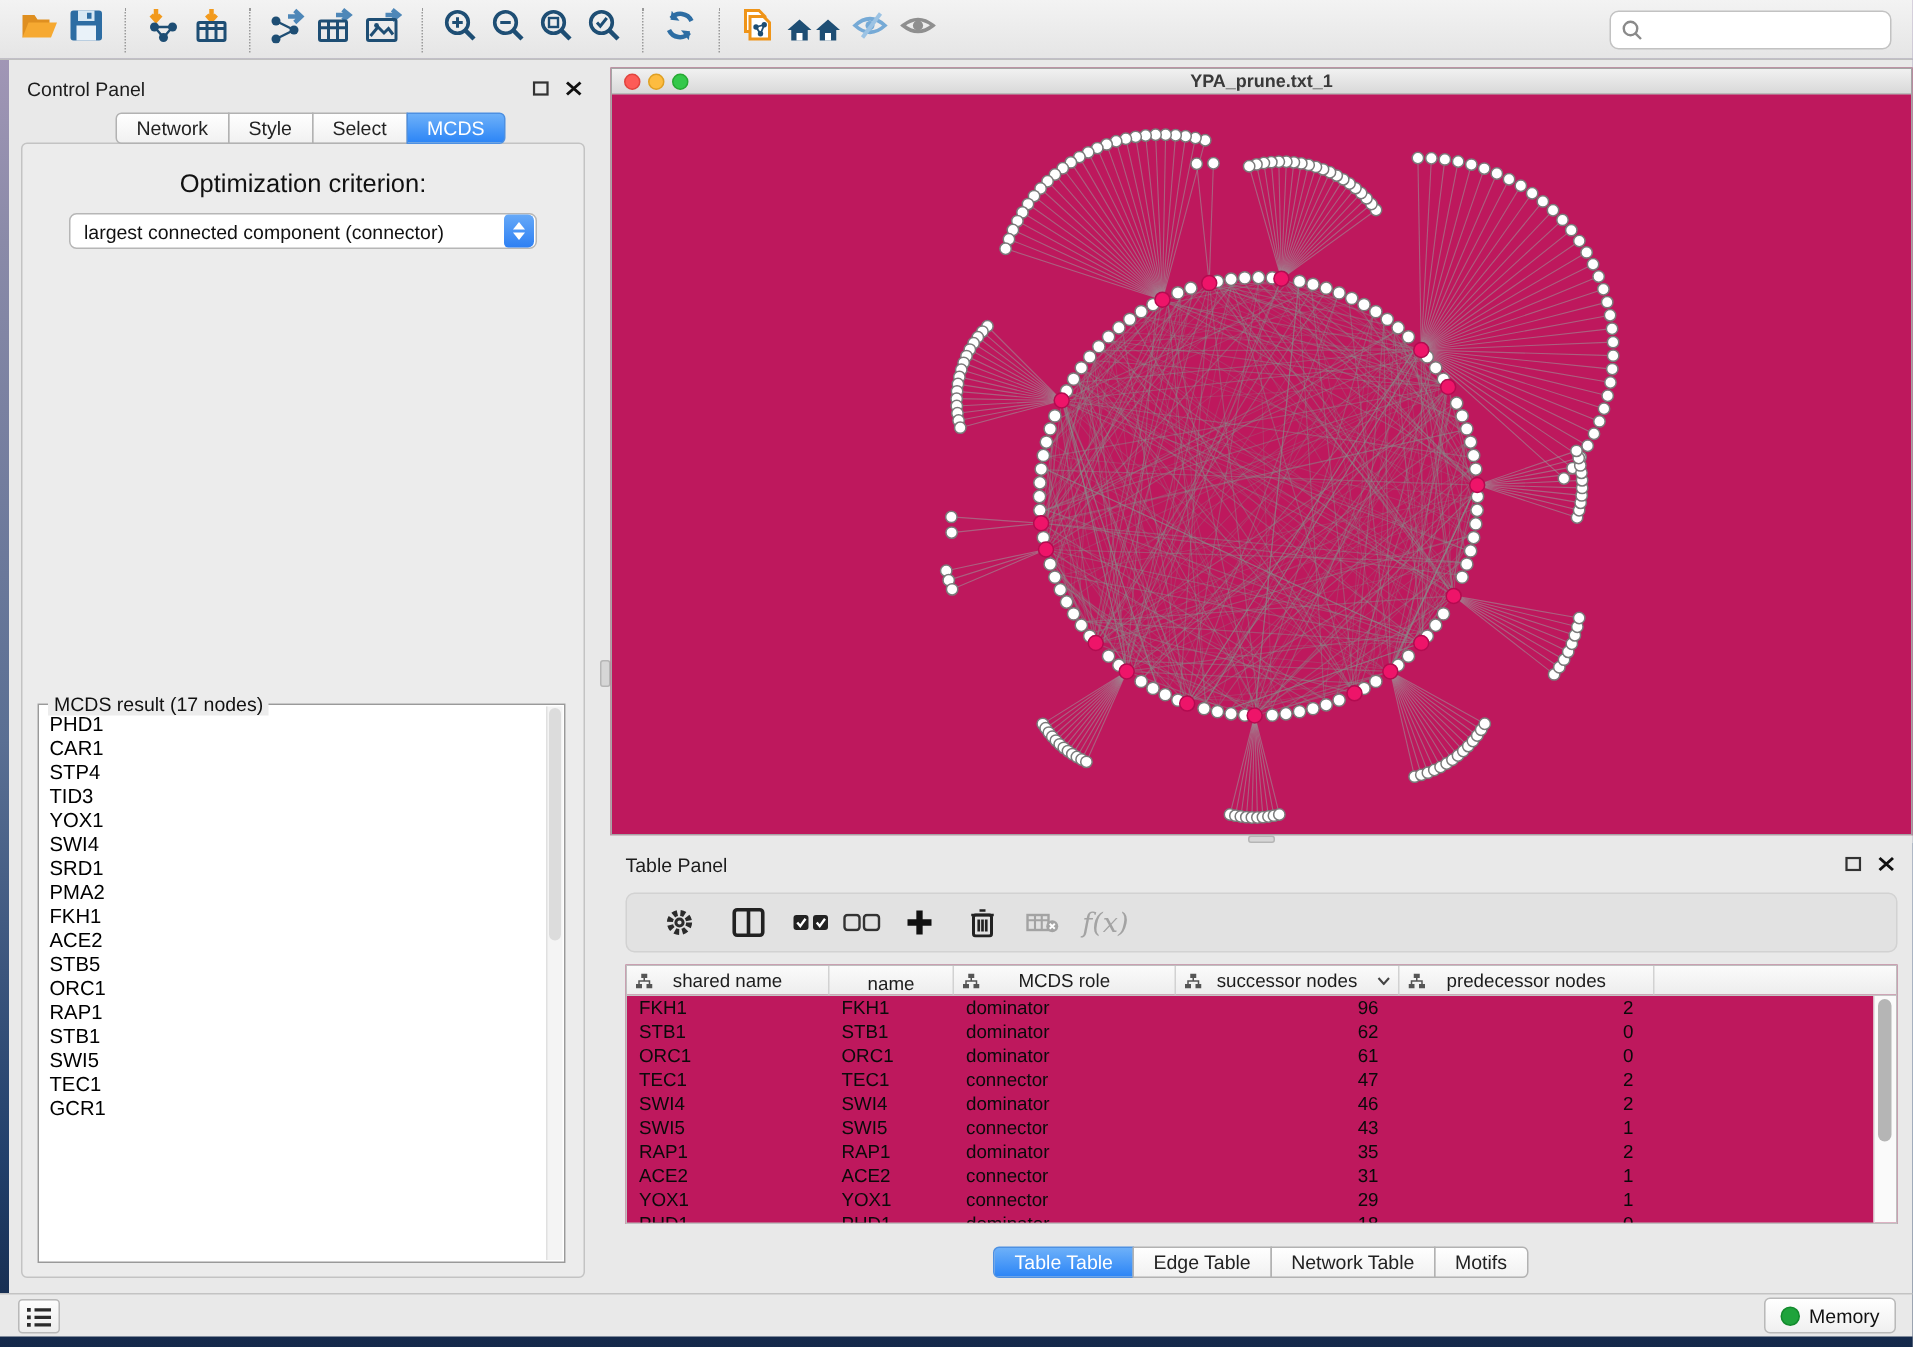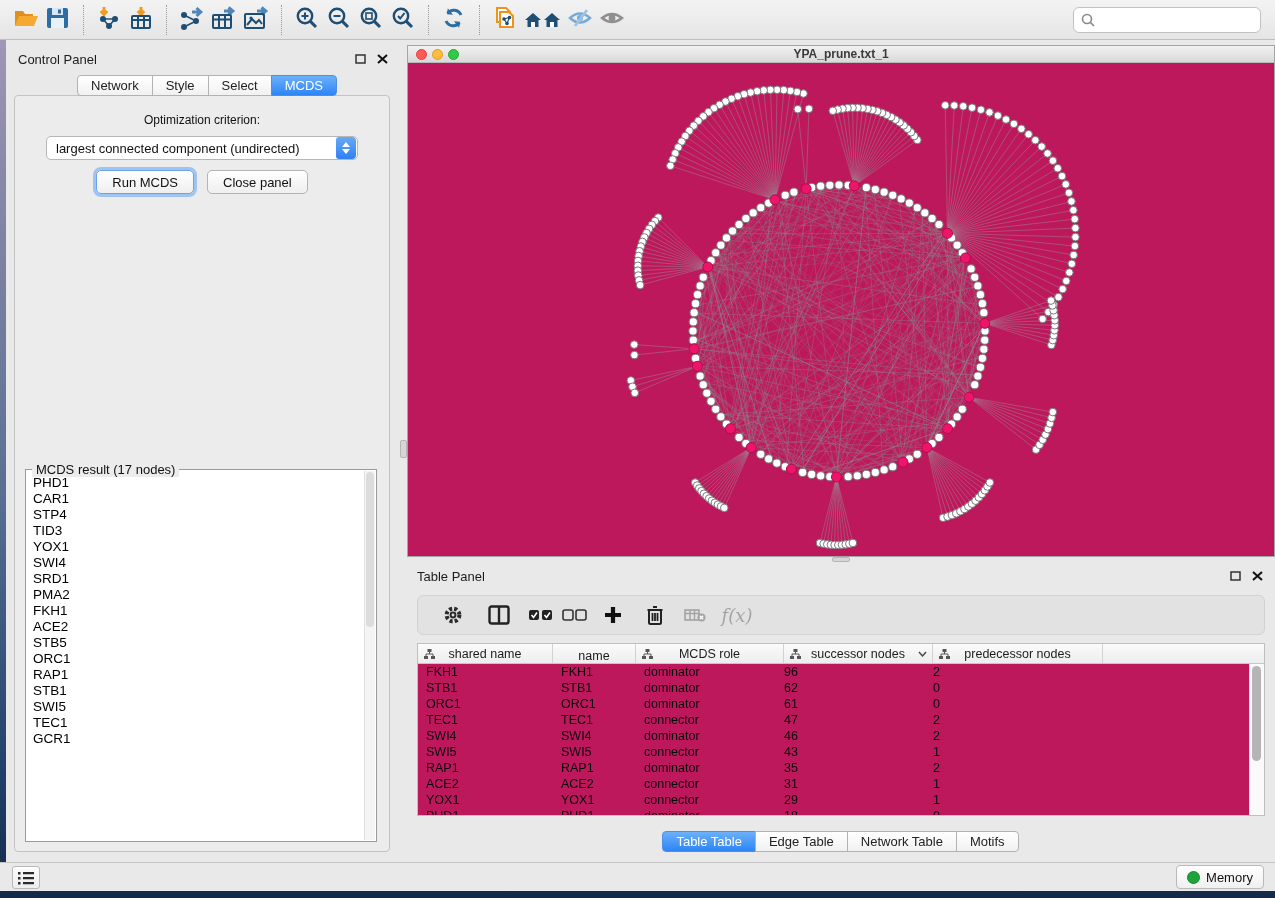--- a/index.html
+++ b/index.html
@@ -28,21 +28,21 @@
   .win-btn { width:16px; height:14px; display:flex; align-items:center; justify-content:center; margin-left:6px; }
   #cp-tabs { position:absolute; left:70px; top:30px; display:flex; z-index:2; }
   .seg-tab { font-size:13px; color:#222; padding:2px 13px 3px 13px;
     background:linear-gradient(#ffffff,#f1f1f1); border:1px solid #b2b2b2; margin-left:-1px;
     height:21px; line-height:15px; }
   .seg-tab:first-child { border-radius:4px 0 0 4px; }
   .seg-tab:last-child { border-radius:0 4px 4px 0; }
   .seg-tab.active { background:linear-gradient(#6db0f9,#2c85f6); color:#fff; border-color:#4d90e2; }
   #cp-pane { position:absolute; left:6px; right:10px; top:50px; bottom:10px;
     background:#ececec; border:1px solid #c3c3c3; border-radius:4px; }
-  #opt-label { margin-top:17px; text-align:center; font-size:12px; color:#111; }
+  #opt-label { margin-top:17px; text-align:center; font-size:17px; color:#111; }
   #opt-select { margin:9px auto 0 auto; width:312px; height:24px; background:#fff;
     border:1px solid #b6b6b6; border-radius:5px; display:flex; align-items:center; position:relative; }
   #opt-select .val { font-size:13px; color:#111; padding-left:9px; flex:1; }
   #opt-select .stepper { width:20px; height:22px; margin-right:1px; border-radius:3px 4px 4px 3px;
     background:linear-gradient(#66a9f8,#2e80f3); display:flex; flex-direction:column;
     align-items:center; justify-content:center; gap:2px; }
   .tri-up { width:0; height:0; border-left:4px solid transparent; border-right:4px solid transparent; border-bottom:5px solid #fff; }
   .tri-dn { width:0; height:0; border-left:4px solid transparent; border-right:4px solid transparent; border-top:5px solid #fff; }
   #btn-row { margin-top:10px; display:flex; justify-content:center; gap:13px; }
   .mac-btn { font-size:13px; color:#111; background:linear-gradient(#ffffff,#efefef);
@@ -93,21 +93,21 @@
   #tbl-head { display:flex; height:20px; background:linear-gradient(#fbfbfb,#ededed);
     border-bottom:1px solid #c6c6c6; }
   .th { position:relative; height:100%; border-right:1px solid #d2d2d2; display:flex;
     align-items:center; justify-content:center; font-size:12.5px; color:#1c1c1c; }
   .th .tree { position:absolute; left:6px; top:5px; }
   .th .chev { position:absolute; right:5px; top:7px; }
   .th.fill { flex:1; border-right:none; }
   #tbl-rows { position:absolute; left:0; right:15px; top:20px; bottom:0; overflow:hidden; }
   .tr { display:flex; height:16px; }
   .td { font-size:12.5px; color:#0a0a0a; line-height:16px; padding-left:8px; white-space:nowrap; overflow:hidden; }
-  .td.num { text-align:left; padding-right:14px; padding-left:0; }
+  .td.num { text-align:right; padding-right:14px; padding-left:0; }
   #tbl-scroll { position:absolute; right:0; top:20px; bottom:0; width:15px; background:#fafafa;
     border-left:1px solid #e2e2e2; }
   #tbl-scroll .thumb { position:absolute; top:2px; left:2px; width:9px; height:95px;
     background:#b5b5b5; border-radius:5px; }
   #tp-tabs { position:absolute; left:0; right:0; bottom:6px; display:flex; justify-content:center; }
 
   
   #status-bar { position:absolute; left:0; right:0; bottom:7px; height:29px; background:#e9e9e9;
     border-top:1px solid #c3c3c3;text-align:center; }
   #task-btn { position:absolute; left:12px; top:3px; width:28px; height:23px;
@@ -276,29 +276,25 @@
     </div>
     <div id="cp-tabs">
         <div class="seg-tab">Network</div>
         <div class="seg-tab">Style</div>
         <div class="seg-tab">Select</div>
         <div class="seg-tab active">MCDS</div>
       </div>
     <div id="cp-pane">
       <div id="opt-label">Optimization criterion:</div>
       <div id="opt-select">
-        <span class="val">largest connected component (undirected)</span>
+        <span class="val">largest connected component (connector)</span>
         <span class="stepper">
             <span class="tri-up"></span>
             <span class="tri-dn"></span>
           </span>
-      </div>
-      <div id="btn-row">
-        <button class="mac-btn focus">Run MCDS</button>
-        <button class="mac-btn">Close panel</button>
       </div>
       <div id="result-box">
         <span id="result-title">MCDS result (17 nodes)</span>
         <div id="result-list">
             <div class="li">PHD1</div>
             <div class="li">CAR1</div>
             <div class="li">STP4</div>
             <div class="li">TID3</div>
             <div class="li">YOX1</div>
             <div class="li">SWI4</div>

